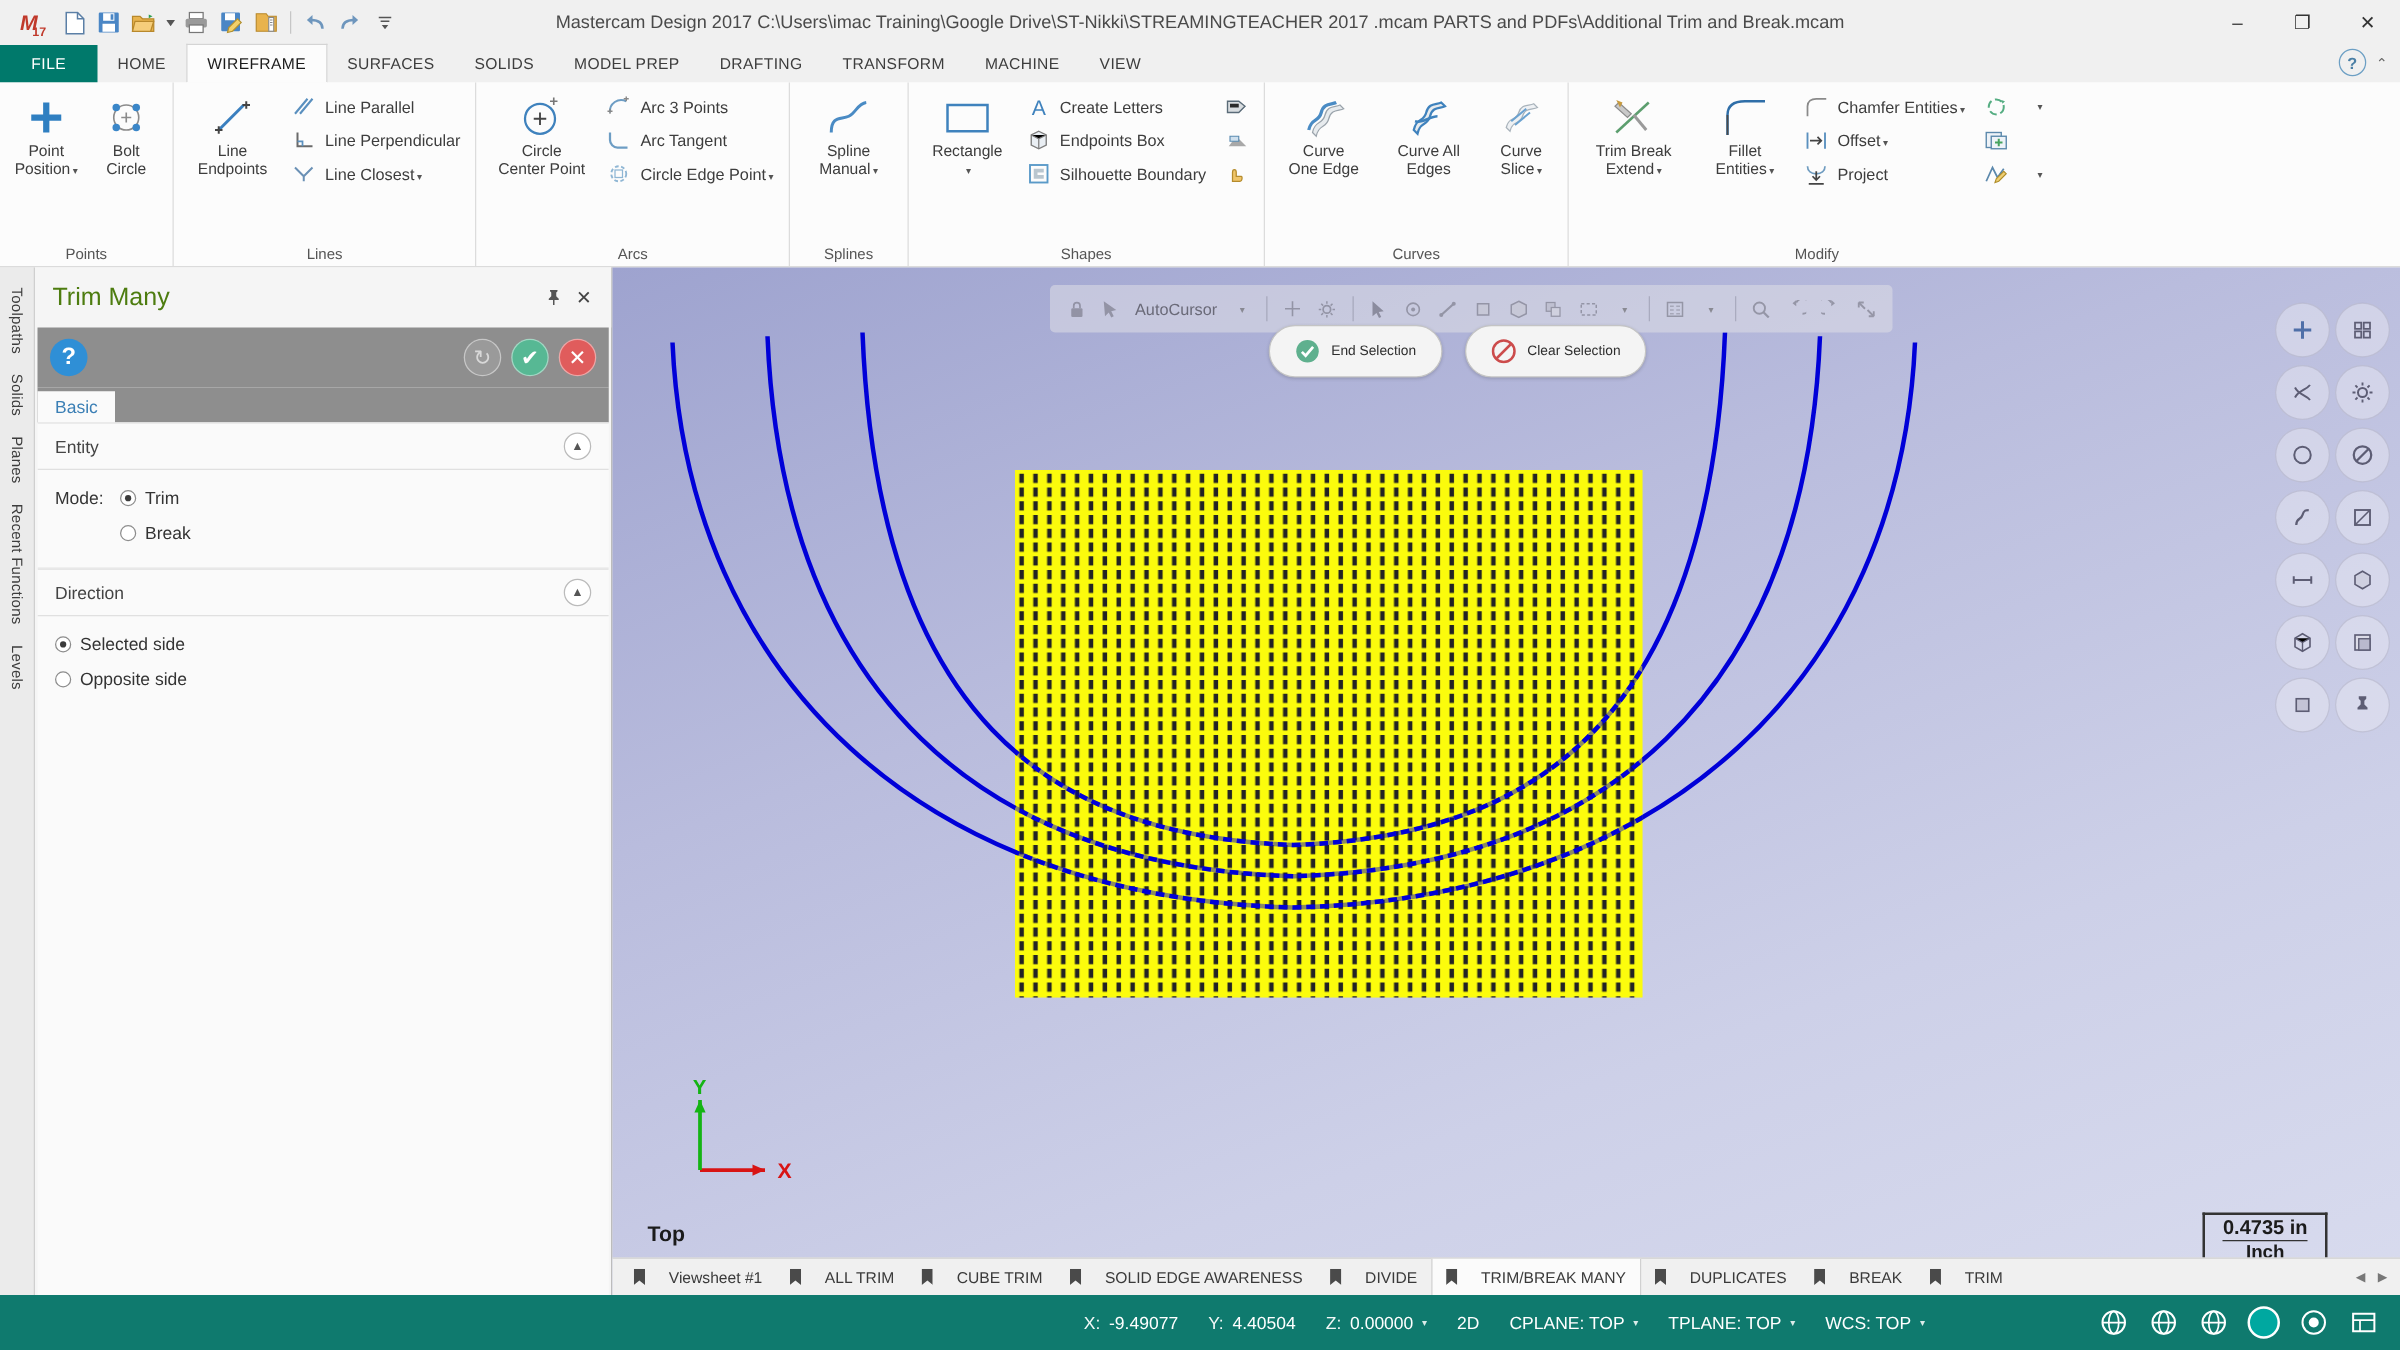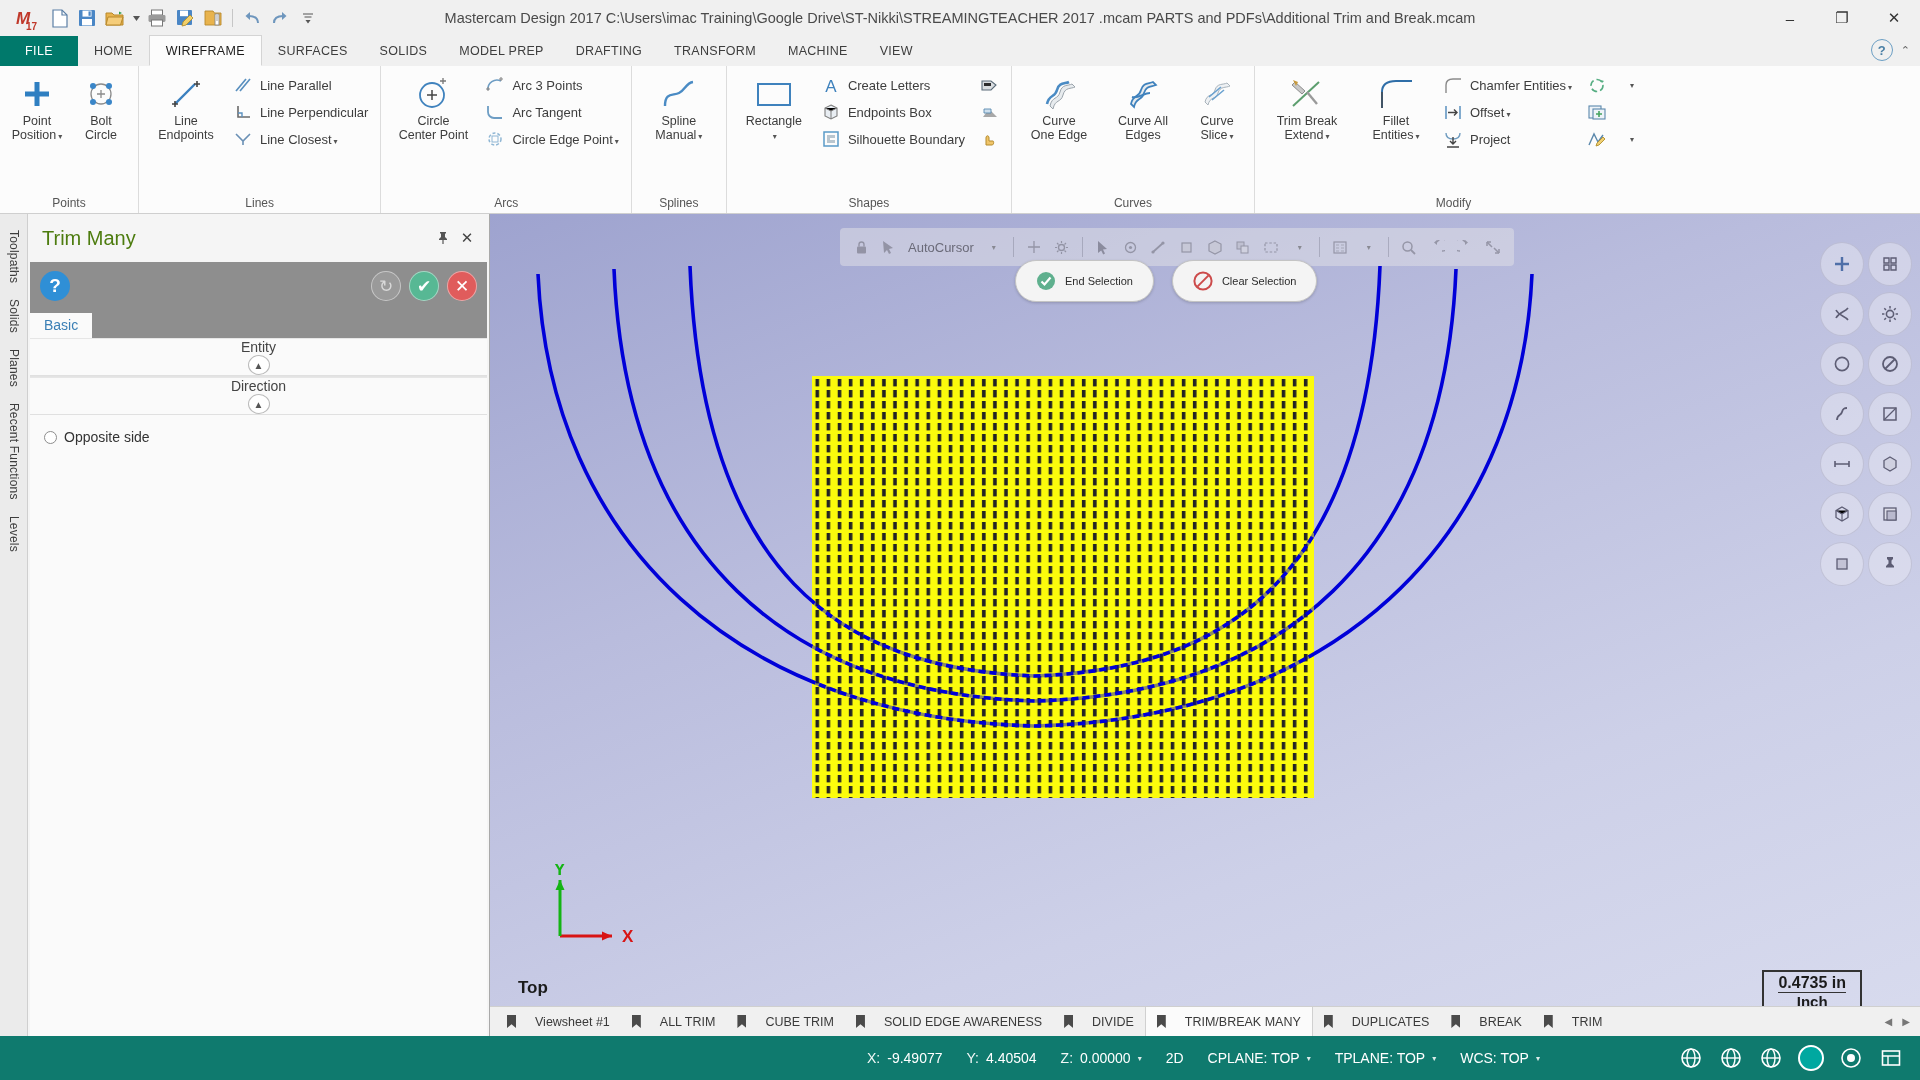--- a/index.html
+++ b/index.html
@@ -145,21 +145,21 @@
   .circ-btn.ok { background: #57b894; }
   .circ-btn.cancel { background: #e05c5c; }
   .panel-tabs { margin: 0 2px; height: 28px; background: #8e8e8e; display: flex; align-items: flex-end; }
   .ptab {
     padding: 4px 14px 5px; font-size: 14px; background: #fafafa; color: #3b7fb5;
     cursor: pointer;
   }
   .panel-content { flex: 1; background: #fafafa; margin: 0 2px; overflow: hidden; }
   .sect-head {
     height: 38px; display: flex; align-items: center; padding: 0 14px;
-    border-bottom: 1px solid #e0e0e0; border-top: 1px solid #e6e6e6; flex-direction: column;
+    border-bottom: 1px solid #e0e0e0; border-top: 1px solid #e6e6e6;
   }
   .sect-head .t { font-size: 14px; color: #444; flex: 1; }
   .sect-head .chev {
     width: 22px; height: 22px; border-radius: 50%; border: 1px solid #bbb;
     display: flex; align-items: center; justify-content: center; font-size: 10px;
     color: #555; cursor: pointer; background: #fff;
   }
   .sect-body { padding: 8px 14px 14px 14px; }
   .row { display: flex; align-items: center; height: 28px; font-size: 14px; color: #333; }
   .row .mlabel { width: 52px; color: #333; }
@@ -724,27 +724,42 @@
     <div class="panel-tabs">
       <div class="ptab">Basic</div>
     </div>
 
     <div class="panel-content">
 
       <div class="sect-head">
         <div class="t">Entity</div>
         <div class="chev">▲</div>
       </div>
+      <div class="sect-body">
+        <div class="row">
+          <div class="mlabel">Mode:</div>
+          <div class="radio on"></div>
+          <span>Trim</span>
+        </div>
+        <div class="row indent">
+          <div class="radio"></div>
+          <span>Break</span>
+        </div>
+      </div>
       <div class="sect-div"></div>
 
       <div class="sect-head">
         <div class="t">Direction</div>
         <div class="chev">▲</div>
       </div>
       <div class="sect-body">
+        <div class="row">
+          <div class="radio on"></div>
+          <span>Selected side</span>
+        </div>
         <div class="row">
           <div class="radio"></div>
           <span>Opposite side</span>
         </div>
       </div>
     </div>
   </div>
 
   <div class="viewport">
 

